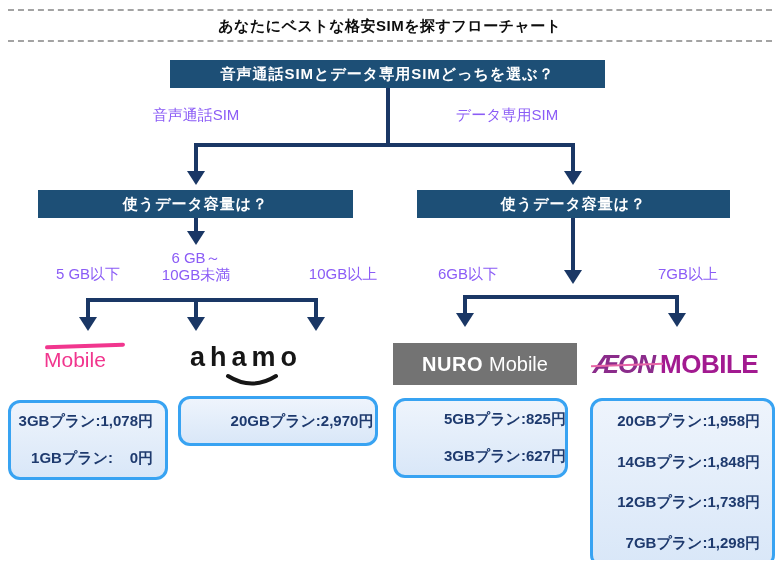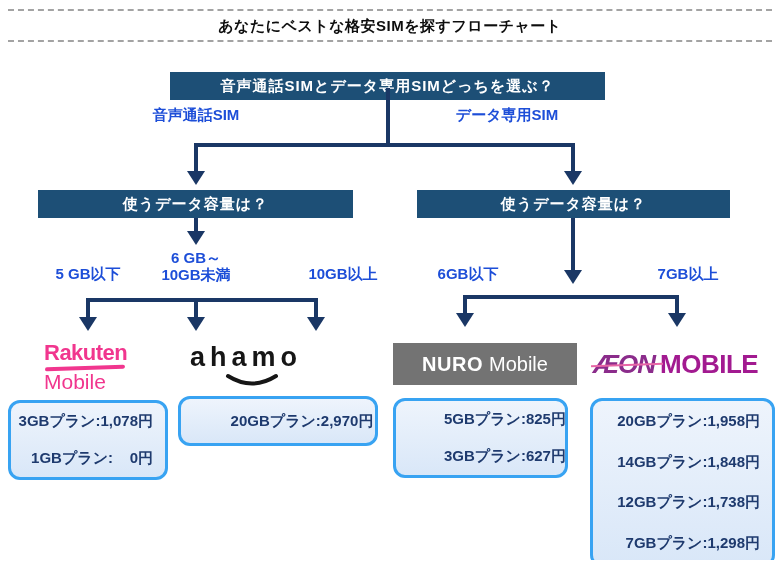--- a/index.html
+++ b/index.html
@@ -13,21 +13,21 @@
 
   .qbox{position:absolute;background:#1d4f76;color:#ffffff;font-size:15px;font-weight:bold;
         display:flex;align-items:center;justify-content:center;letter-spacing:1px;}
 
   .vline{position:absolute;width:4px;background:#1a3765;}
   .hline{position:absolute;height:4px;background:#1a3765;}
   .arrowhead{position:absolute;width:0;height:0;
              border-left:9px solid transparent;border-right:9px solid transparent;
              border-top:14px solid #1a3765;}
 
-  .branch-label{position:absolute;font-size:15px;font-weight:bold;color:#1d4ed8;
+  .branch-label{position:absolute;font-size:15px;font-weight:normal;color:#8b5cf6;
                 text-align:center;line-height:17px;}
 
   .pricebox{position:absolute;border:3px solid #38a3f2;border-radius:12px;
             background:linear-gradient(180deg,#eef4fc 0%,#d9e7f8 100%);
             color:#1e3a6e;font-size:15px;font-weight:bold;
             display:flex;flex-direction:column;justify-content:space-around;
             box-sizing:border-box;}
   .pricebox .plan{white-space:pre;}
   .pricebox.right-align .plan{text-align:right;padding-right:12px;}
   .pricebox.center-align .plan{text-align:center;margin-left:48px;}
@@ -57,21 +57,21 @@
 <body>
 
 <div id="canvas">
 
   <div class="dashline" style="top:9px"></div>
   <div class="dashline" style="top:40px"></div>
   <div class="dashline" style="top:575px"></div>
 
   <div class="title">あなたにベストな格安SIMを探すフローチャート</div>
 
-  <div class="qbox" style="left:170px;top:72px;width:435px;height:28px">音声通話SIMとデータ専用SIMどっちを選ぶ？</div>
+  <div class="qbox" style="left:170px;top:60px;width:435px;height:28px">音声通話SIMとデータ専用SIMどっちを選ぶ？</div>
 
   <div class="vline" style="left:386px;top:88px;height:57px"></div>
   <div class="hline" style="left:194px;top:143px;width:381px"></div>
   <div class="vline" style="left:194px;top:145px;height:28px"></div>
   <div class="arrowhead" style="left:187px;top:171px"></div>
   <div class="vline" style="left:571px;top:145px;height:28px"></div>
   <div class="arrowhead" style="left:564px;top:171px"></div>
 
   <div class="branch-label" style="left:136px;top:106px;width:120px">音声通話SIM</div>
   <div class="branch-label" style="left:447px;top:106px;width:120px">データ専用SIM</div>
@@ -103,21 +103,20 @@
   <div class="vline" style="left:314px;top:300px;height:18px"></div>
   <div class="arrowhead" style="left:307px;top:317px"></div>
 
   <div class="hline" style="left:463px;top:295px;width:216px"></div>
   <div class="vline" style="left:463px;top:297px;height:17px"></div>
   <div class="arrowhead" style="left:456px;top:313px"></div>
   <div class="vline" style="left:675px;top:297px;height:17px"></div>
   <div class="arrowhead" style="left:668px;top:313px"></div>
 
   <div class="rakuten-logo">
-    <div class="rakuten-top">Rakuten</div>
     <div class="rakuten-swoosh"></div>
     <div class="rakuten-bottom">Mobile</div>
   </div>
 
   <div class="ahamo-logo">
     <div class="ahamo-word">ahamo</div>
     <svg class="ahamo-smile" width="56" height="16" viewBox="0 0 56 16">
       <path d="M4 3 Q28 18 52 3" fill="none" stroke="#161616" stroke-width="4" stroke-linecap="round"></path>
     </svg>
   </div>

